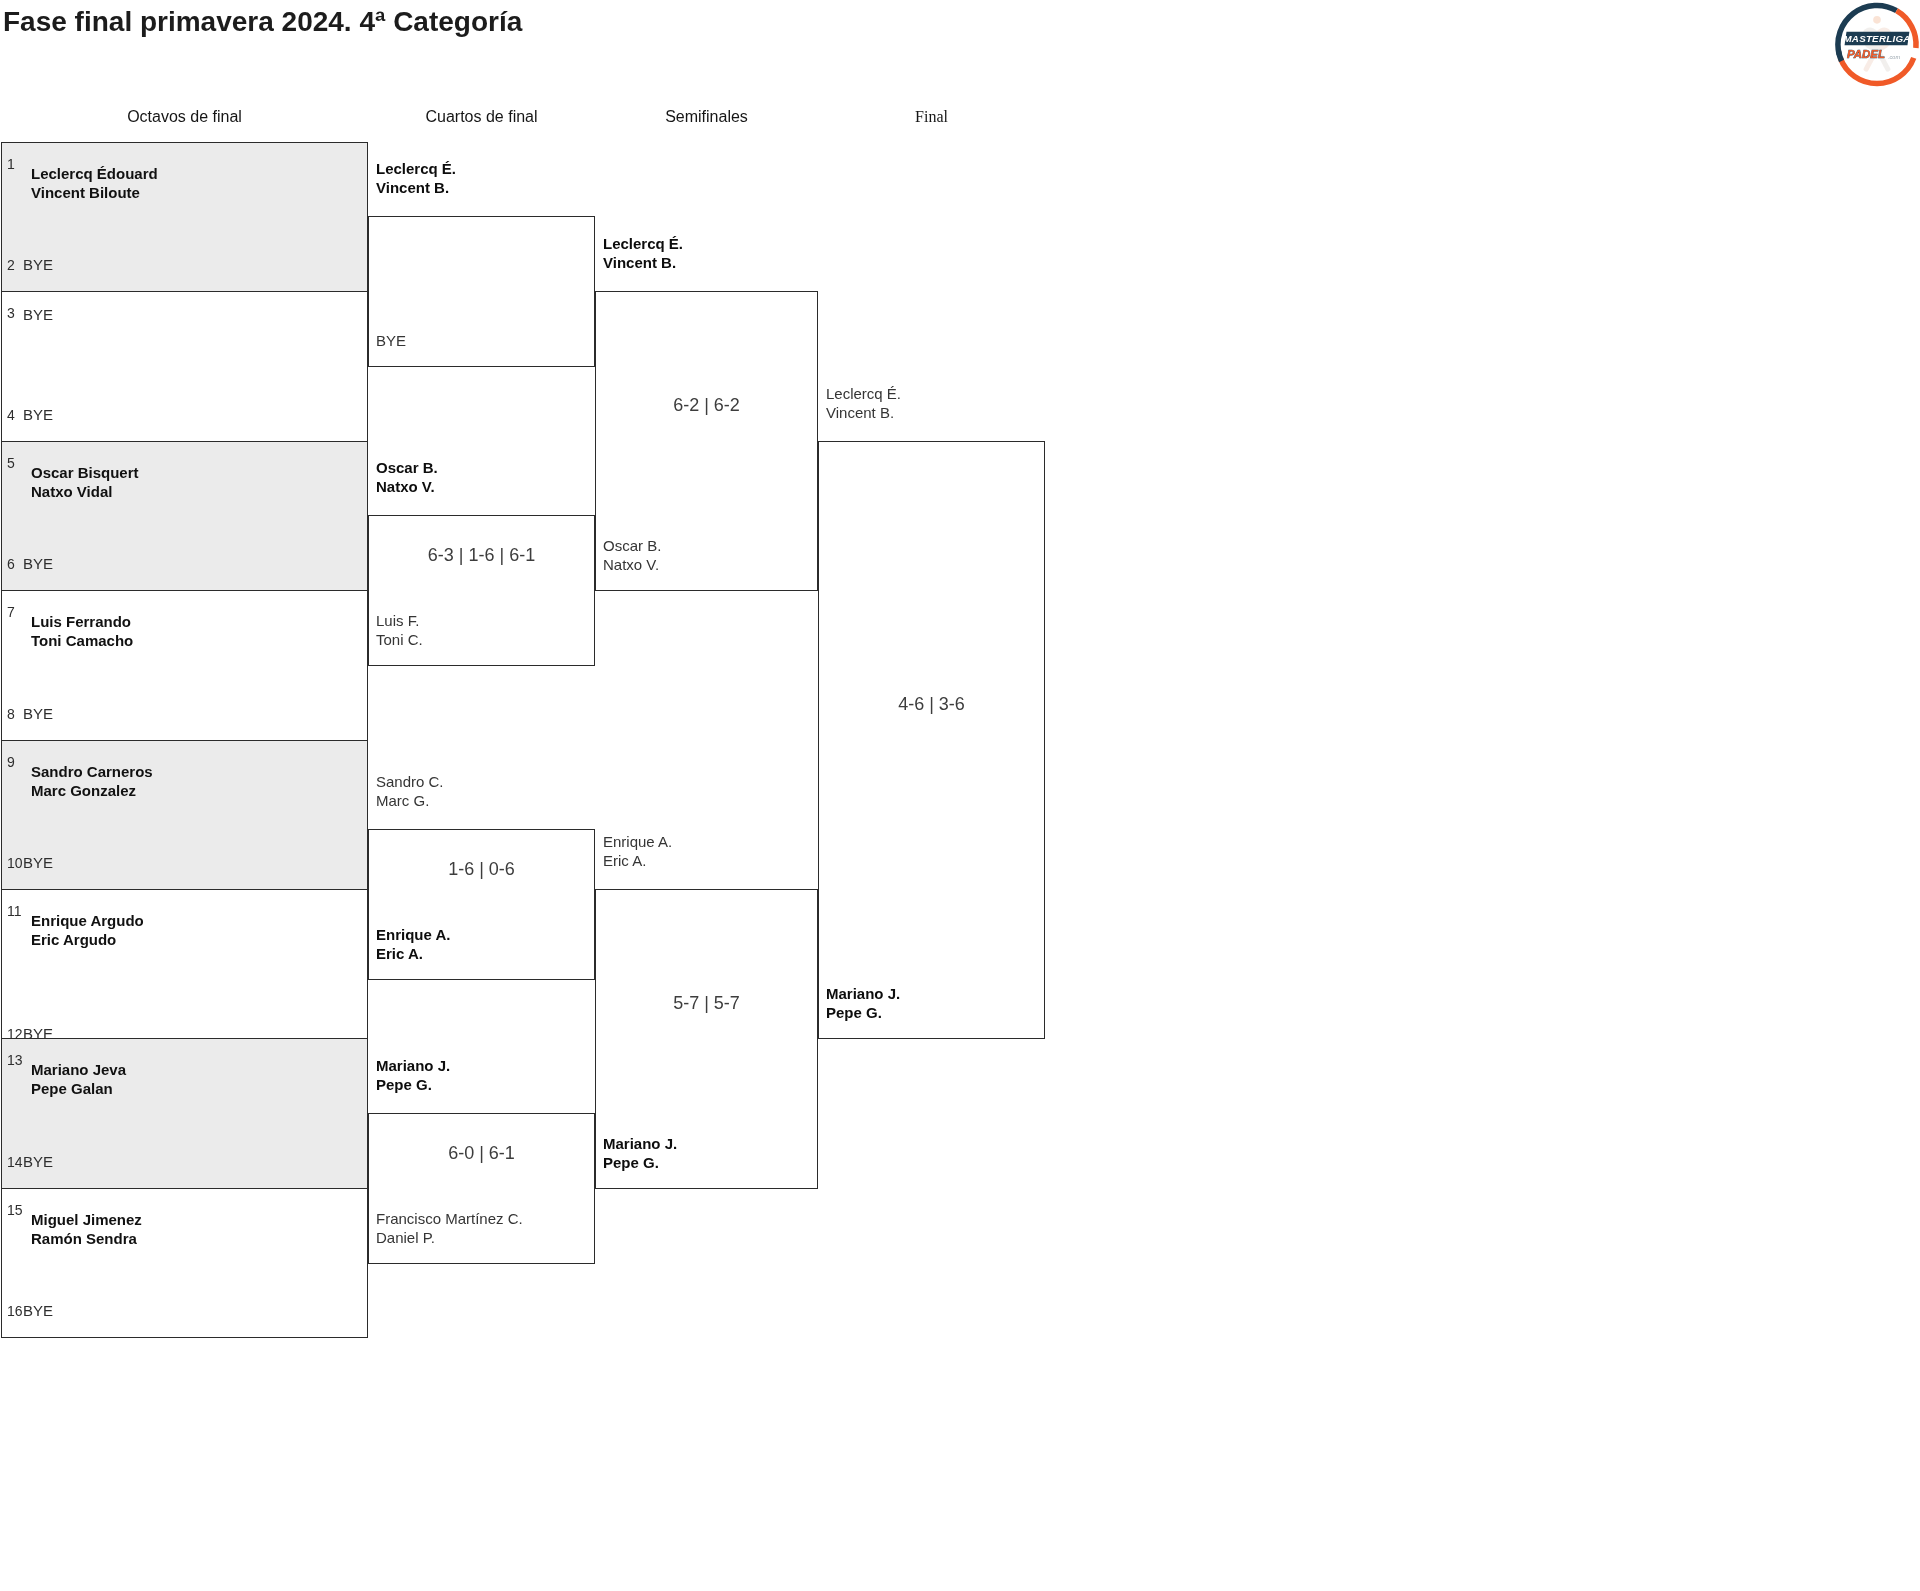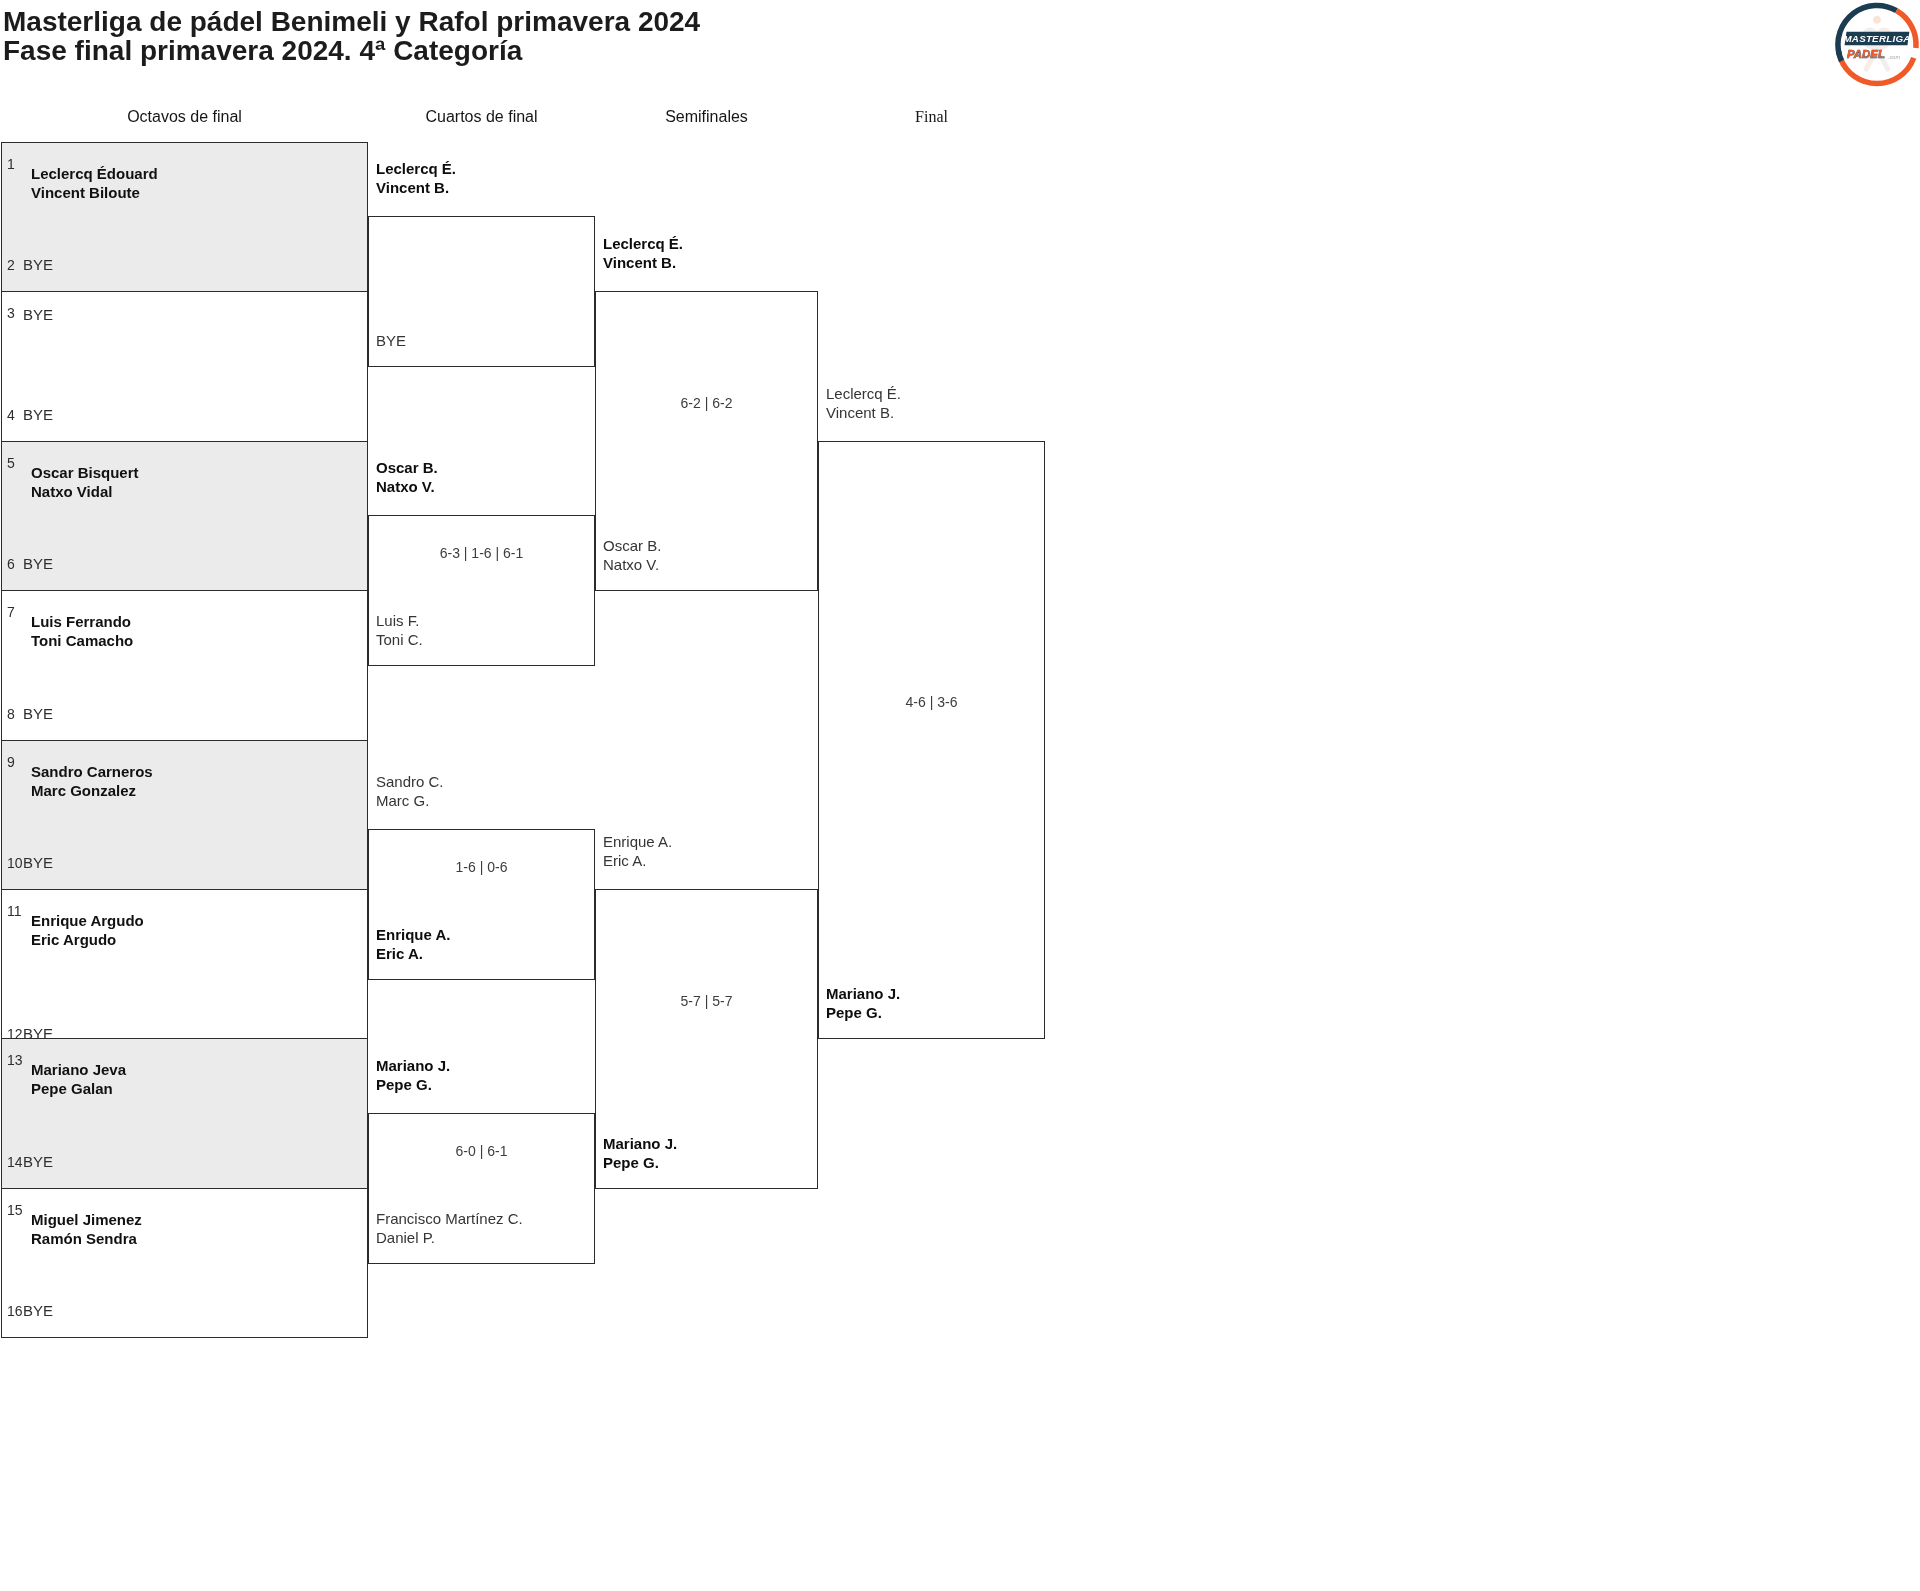--- a/index.html
+++ b/index.html
@@ -38,29 +38,28 @@
 
   
   .match-box { position:absolute; border:1px solid #2b2b2b; background:transparent; }
   .match-box.cua { left:368px; width:227px; }
   .match-box.semi { left:595px; width:223px; }
   .match-box.fin { left:818px; width:227px; }
   .p { position:absolute; left:7px; width:215px; font-size:15px; line-height:19px; color:#353535; white-space:nowrap; }
   .p.top { bottom:calc(100% + 20px); }
   .p.bot { bottom:16px; }
   .p.winner { font-weight:700; color:#0d0d0d; }
-  .score { position:absolute; left:0; right:0; top:calc(50% - 46px); text-align:center; font-size:14px; color:#3d3d3d; }
+  .score { position:absolute; left:0; right:0; top:calc(50% - 46px); text-align:center; font-size:18px; color:#3d3d3d; }
 </style>
 </head>
 <body>
 
 <div class="stage">
 
   <div class="title-block">
-    <div class="title-line">Masterliga de pádel Benimeli y Rafol primavera 2024</div>
     <div class="title-line">Fase final primavera 2024. 4ª Categoría</div>
   </div>
 
   <div class="logo">
     <svg viewBox="0 0 100 100" width="88" height="85">
 
       <g opacity="0.55">
         <circle cx="50" cy="21" r="4.5" fill="#f6cdb4"></circle>
         <g transform="rotate(28 50 55)">
           <ellipse cx="50" cy="42" rx="11" ry="14" fill="#f3ded2"></ellipse>

